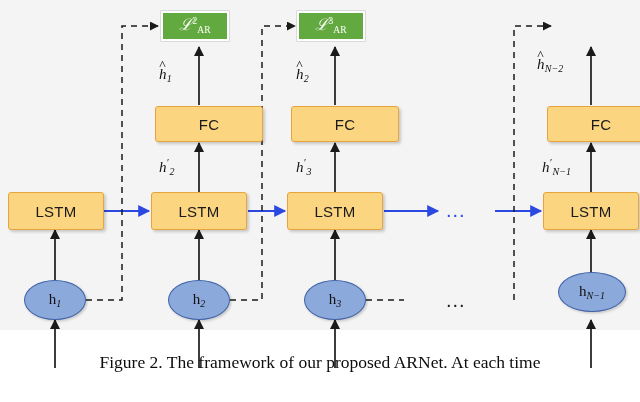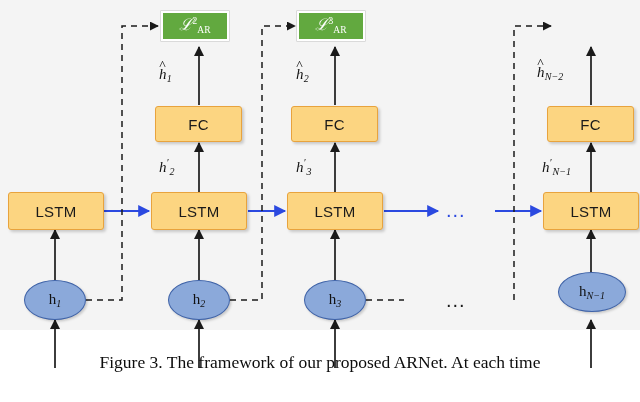--- a/index.html
+++ b/index.html
@@ -25,21 +25,21 @@
 
   .lstm,.fc{
     background:#fcd581;
     border:1.4px solid #e8a33d;
     border-radius:3px;
     box-shadow:2px 2px 3px rgba(0,0,0,.18);
     display:flex;align-items:center;justify-content:center;
     font-size:15px;color:#1a1a1a;letter-spacing:.3px;
   }
   .lstm{width:96px;height:38px;}
-  .fc{width:87px;height:36px;}
+  .fc{width:108px;height:36px;}
 
   .loss{
     background:#62a93f;
     border:2.5px solid #ffffff;
     box-shadow:0 0 0 .6px #c9c9c9;
     display:flex;align-items:center;justify-content:center;
     width:68px;height:30px;
     color:#ffffff;
     font-family:"Liberation Serif", serif;
     font-size:13px;
@@ -173,21 +173,21 @@
     </span>
   </div>
 
 
   <div class="mlabel" style="left:159px;top:66px;">
     <span class="hat">h</span><span class="sub">1</span>
   </div>
   <div class="mlabel" style="left:296px;top:66px;">
     <span class="hat">h</span><span class="sub">2</span>
   </div>
-  <div class="mlabel" style="left:537px;top:64px;">
+  <div class="mlabel" style="left:537px;top:56px;">
     <span class="hat">h</span><span class="sub">N−2</span>
   </div>
 
   <div class="node fc" style="left:155px;top:106px;">
     <span>FC</span>
   </div>
   <div class="node fc" style="left:291px;top:106px;">
     <span>FC</span>
   </div>
   <div class="node fc" style="left:547px;top:106px;">
@@ -235,15 +235,15 @@
     </span>
   </div>
   <div class="node ell" style="left:558px;top:272px;width:68px;">
     <span class="ellmath">
       <span>h</span><span class="sub">N−1</span>
     </span>
   </div>
 
   <div class="dots black" style="left:446px;top:290px;">...</div>
 
-  <div class="caption">Figure 3. The framework of our proposed ARNet.  At each time</div>
+  <div class="caption">Figure 2. The framework of our proposed ARNet.  At each time</div>
 
 </div>
 
 </body></html>

